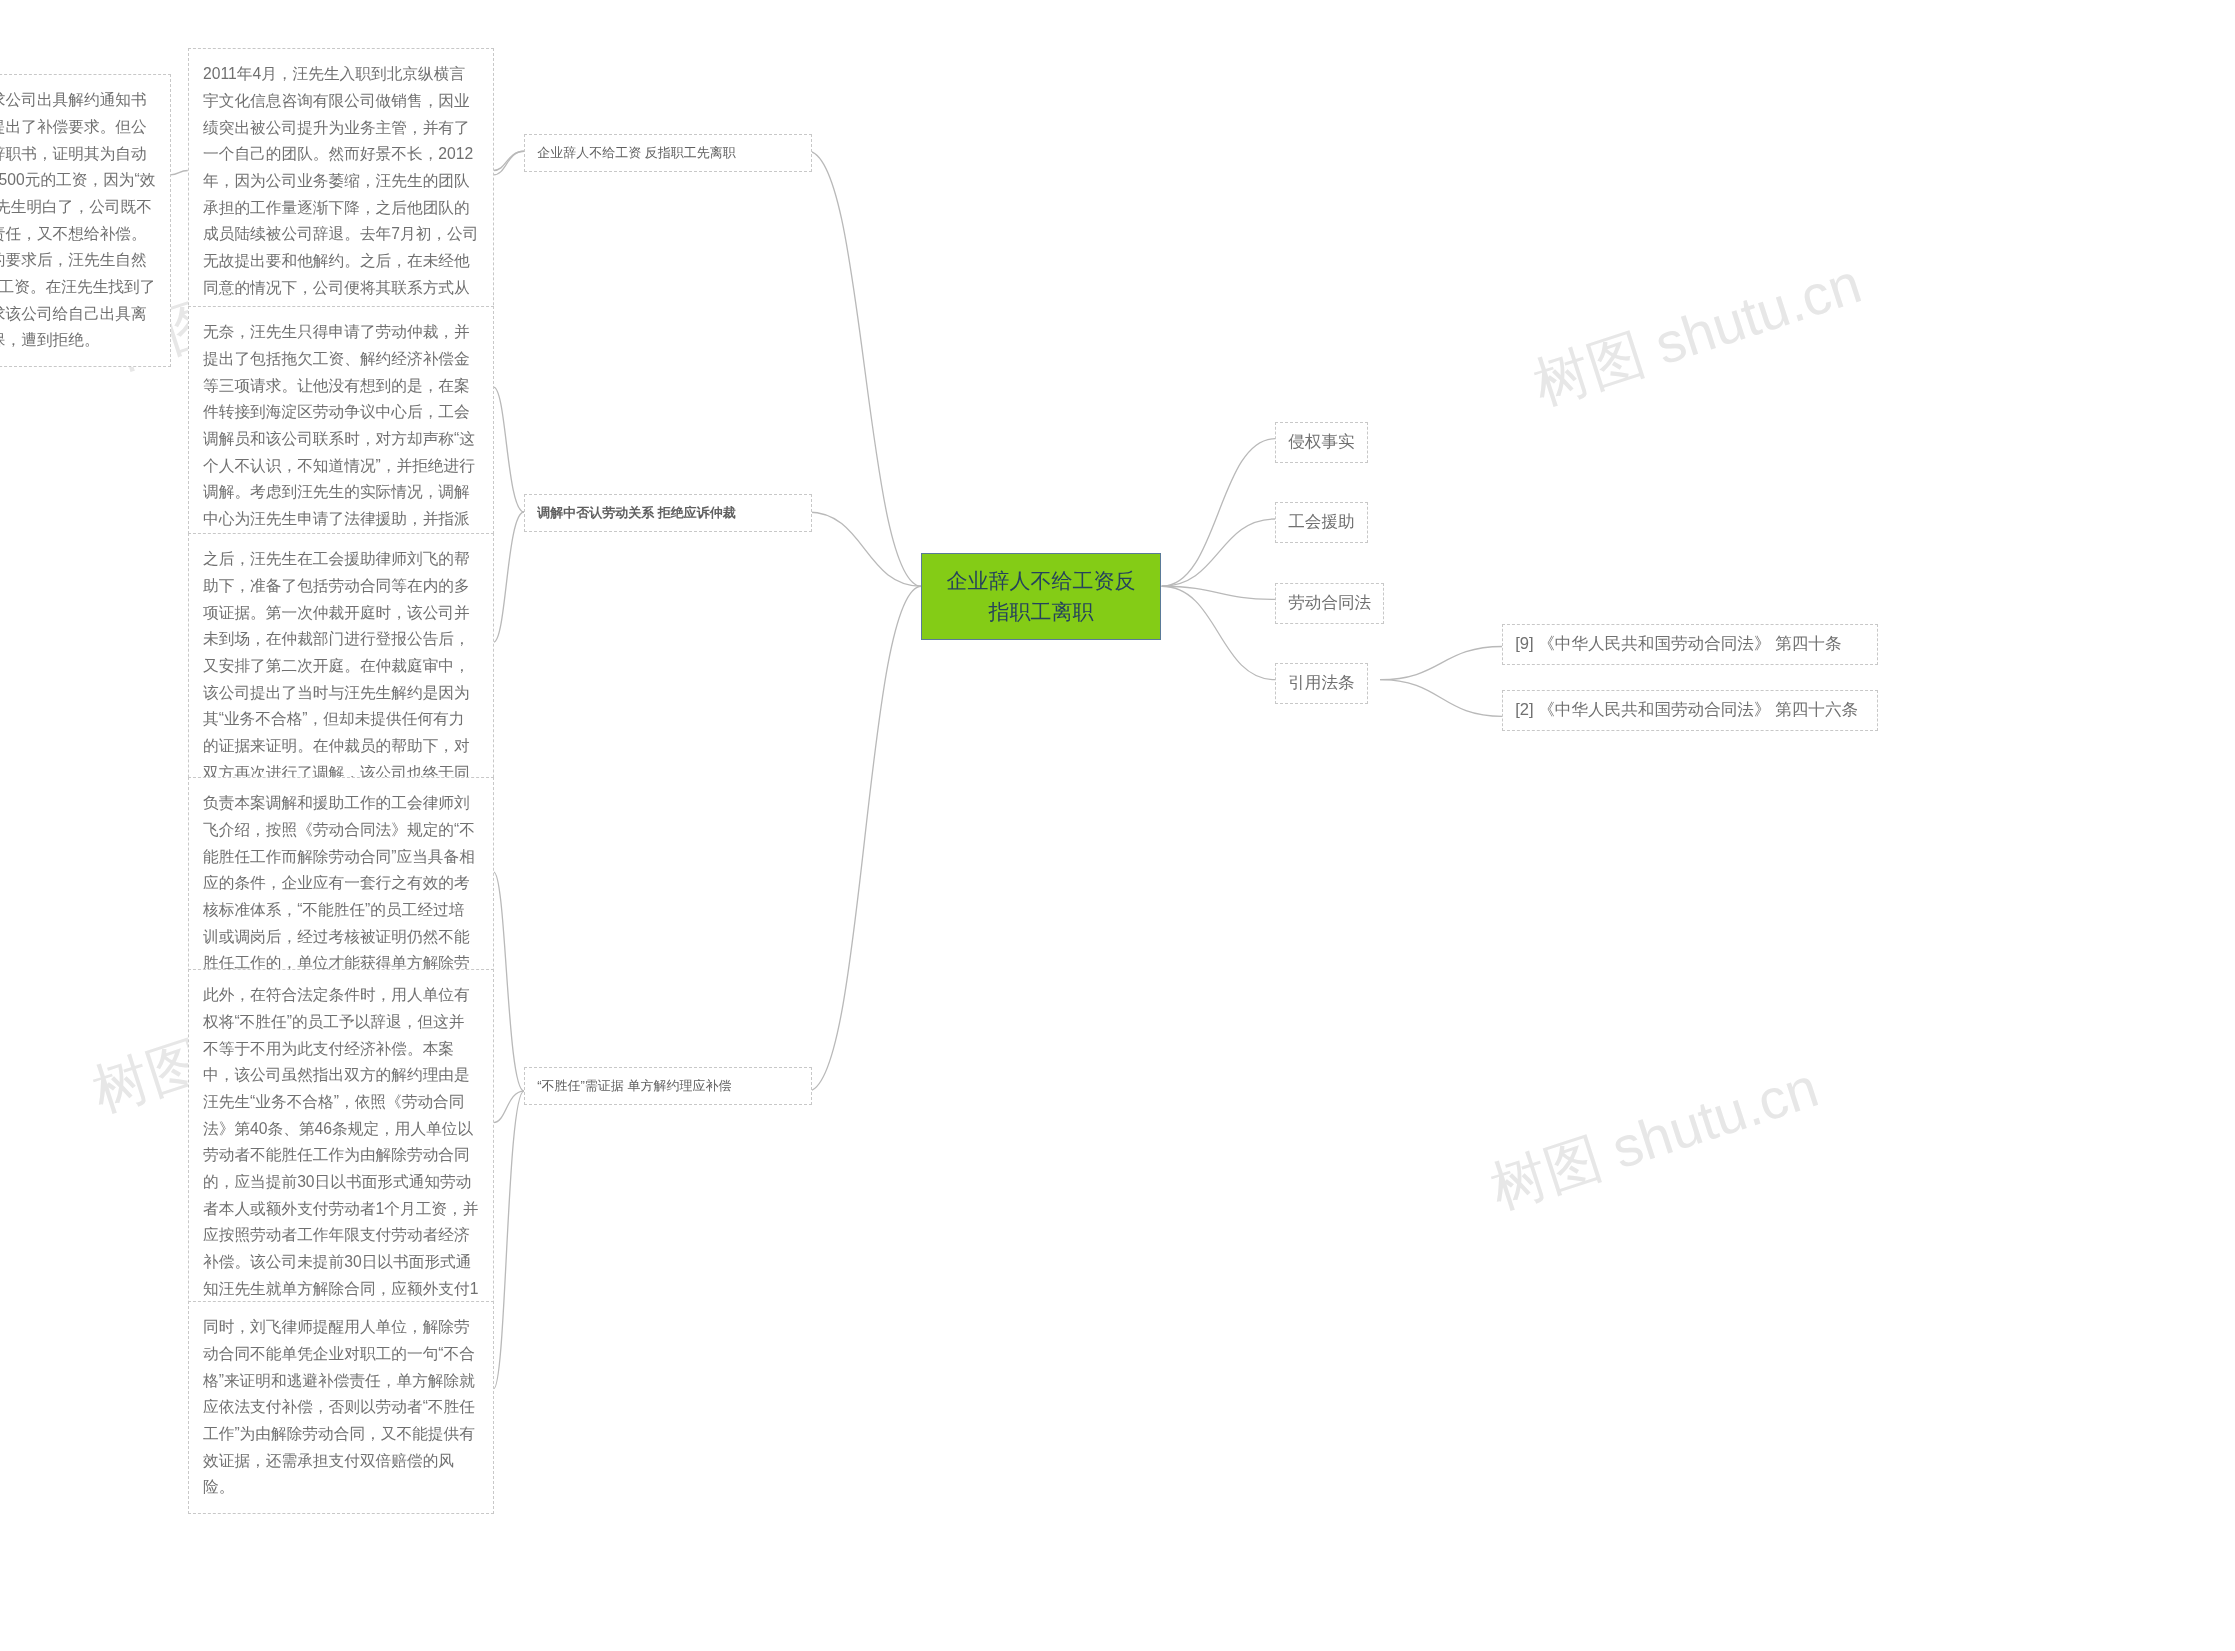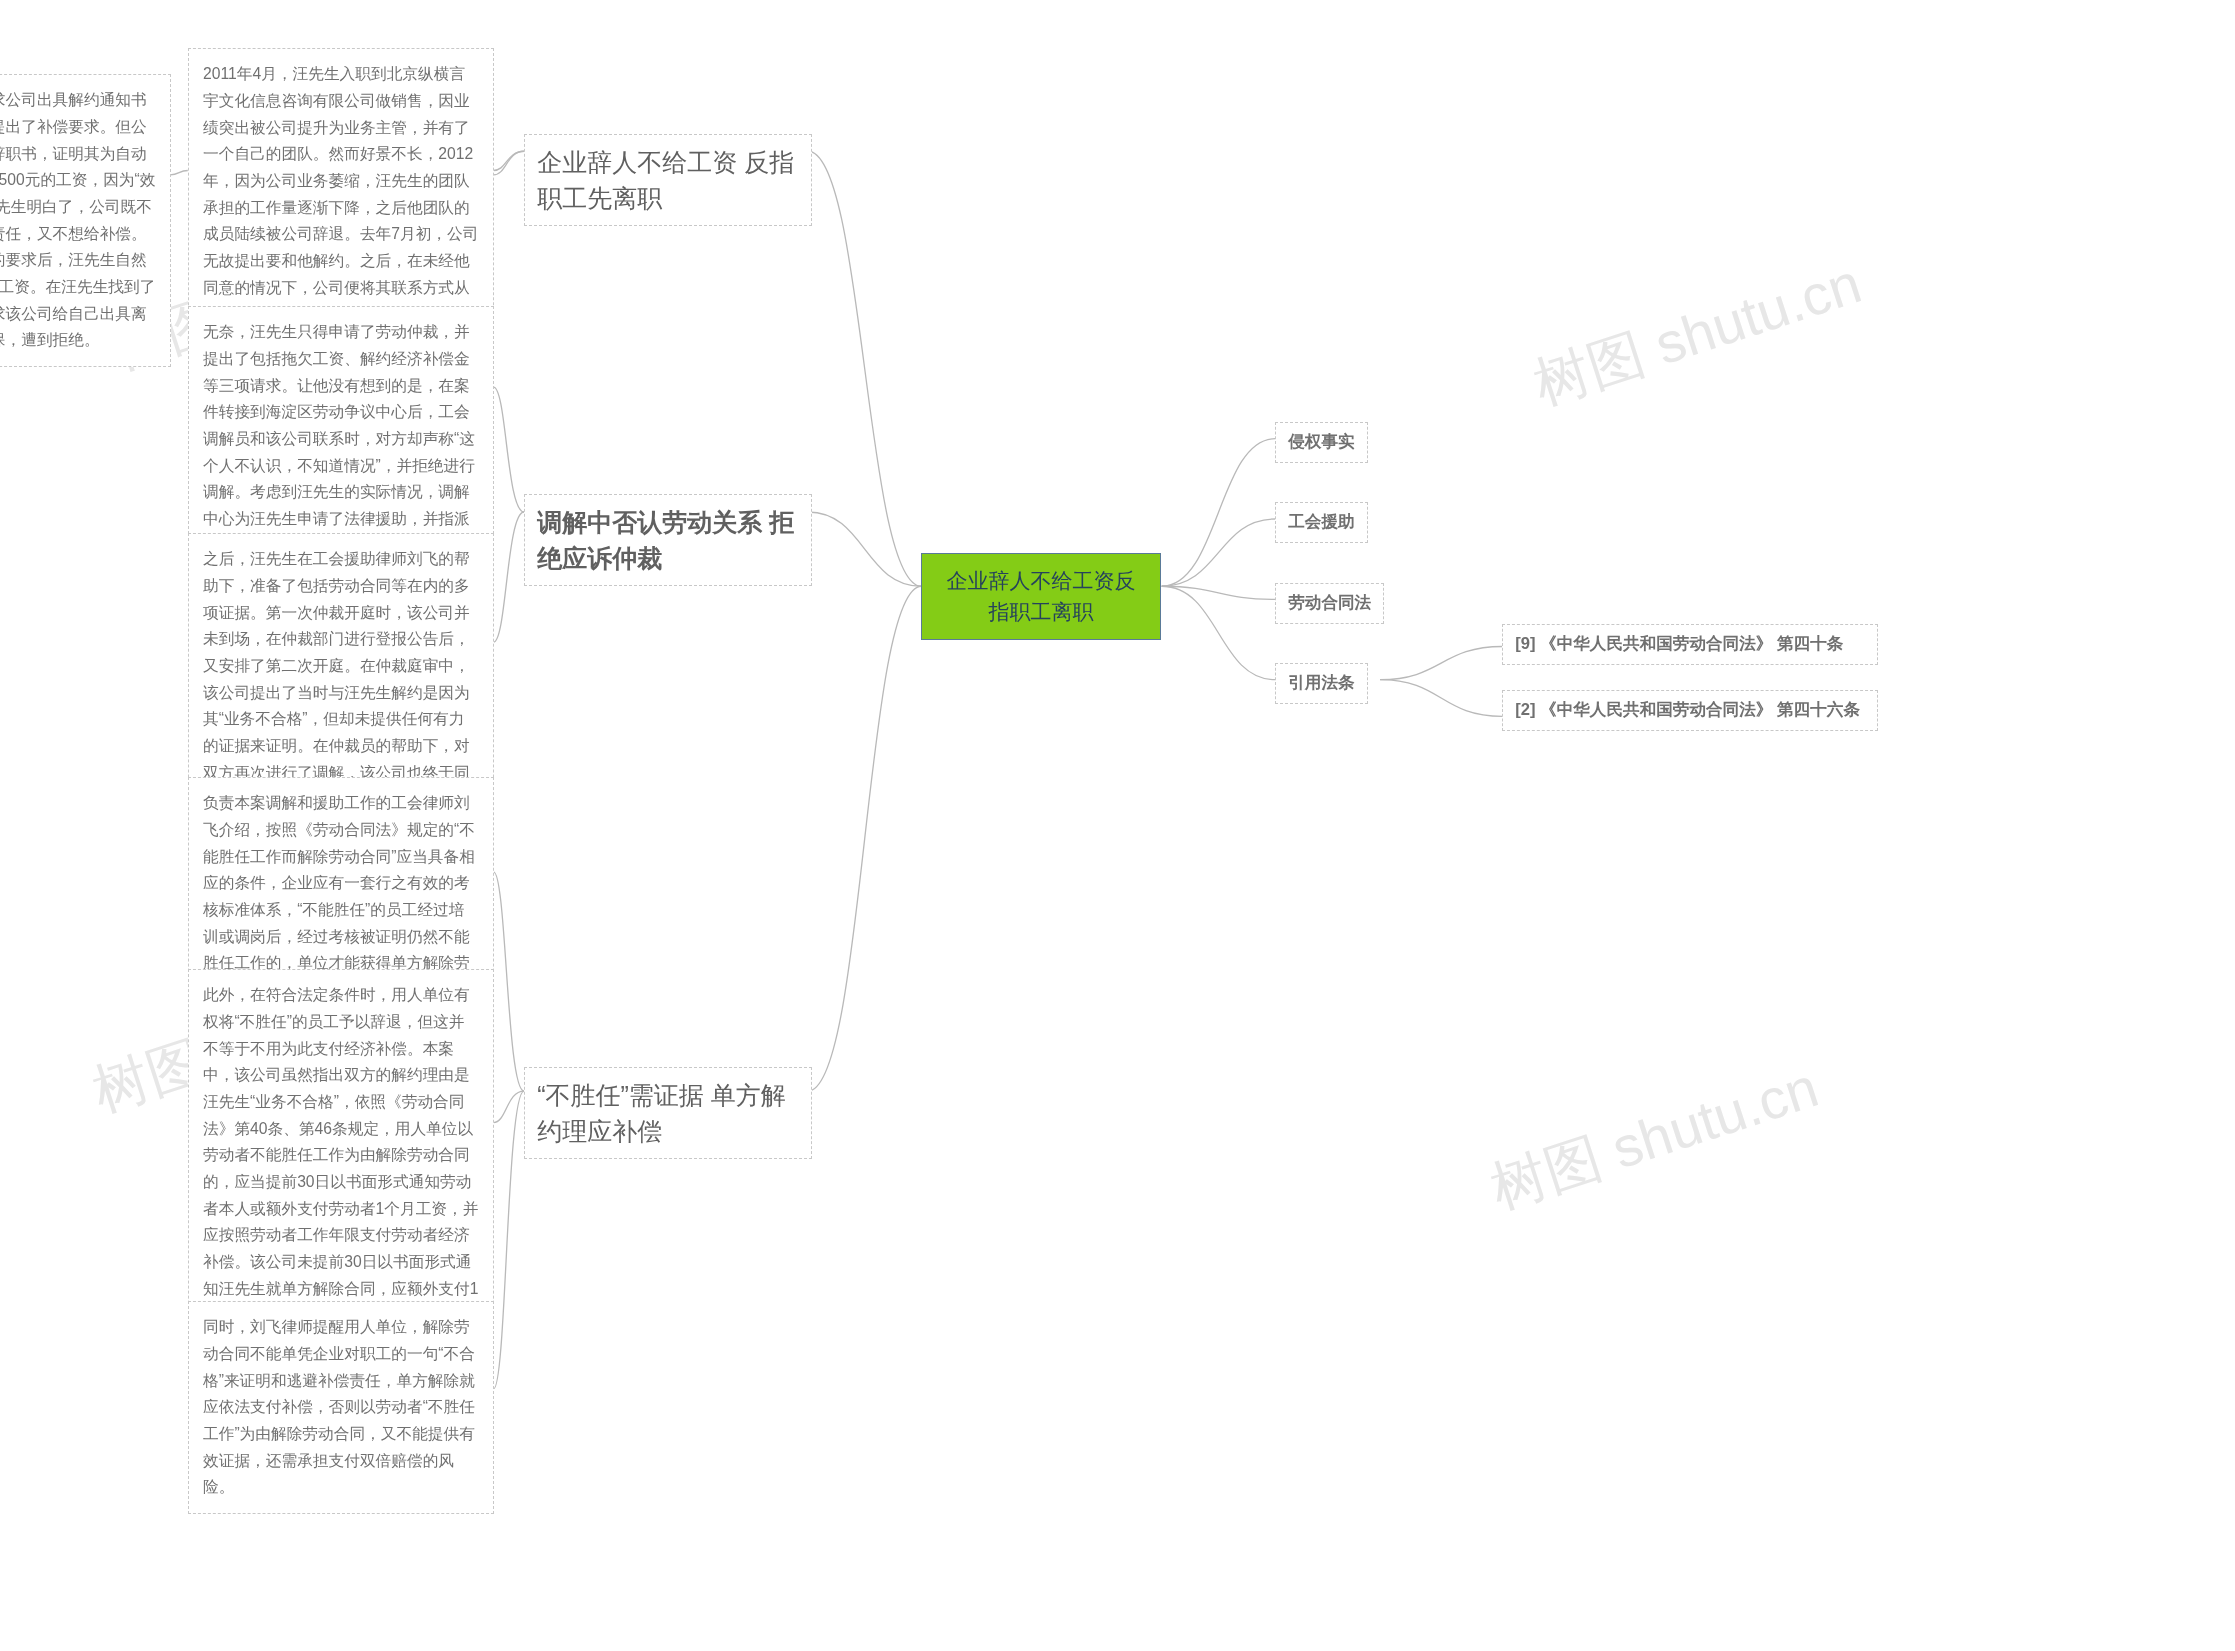--- a/index.html
+++ b/index.html
@@ -28,41 +28,40 @@
     font-size:21px;
     line-height:1.45;
     padding:12.2px 15.7px;
     text-align:center;
     width:240px;
   }
   .heading{
     border:0.9px dashed #c8c8c8;
     background:#ffffff;
     color:#606060;
-    font-size:25px;
+    font-size:13px;
     line-height:1.45;
     padding:8.7px 12.2px;
   }
   .detail{
     border:0.9px dashed #c8c8c8;
     background:#ffffff;
     color:#707070;
     font-size:15.7px;
     line-height:1.7;
     padding:12.2px 14px;
     width:306px;
   }
   .short{
     border:0.9px dashed #c8c8c8;
     background:#ffffff;
     color:#707070;
     font-size:16.6px;
     line-height:1.5;
     padding:7px 12.2px;
-    font-weight:bold;
   }
   svg.wires{
     position:absolute;
     left:0;top:0;
     width:2236px;
     height:1652px;
     pointer-events:none;
   }
   .wm{
     position:absolute;

